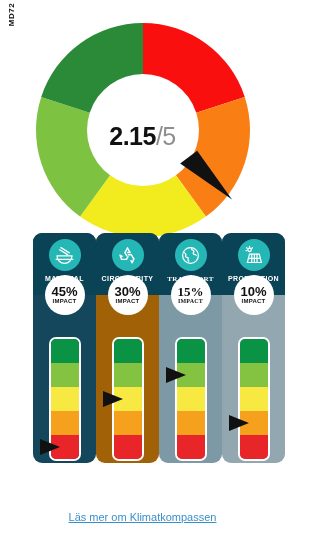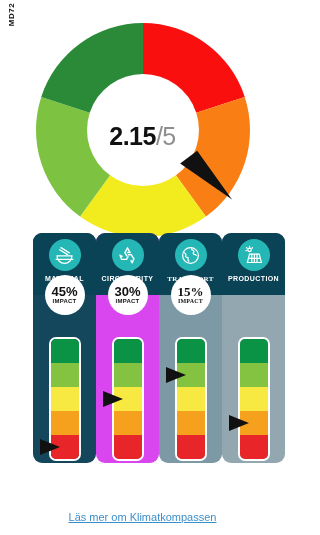--- a/index.html
+++ b/index.html
@@ -210,21 +210,21 @@
         <div class="gauge">
           <div class="band" style="background: rgb(10, 146, 69);"></div>
           <div class="band" style="background: rgb(132, 194, 66);"></div>
           <div class="band" style="background: rgb(247, 232, 66);"></div>
           <div class="band" style="background: rgb(245, 161, 30);"></div>
           <div class="band" style="background: rgb(232, 38, 42);"></div>
         </div>
         <div class="gauge-arrow" style="top: 144px;"></div>
       </div>
     </div>
-    <div class="card" style="background: #d946ef;">
+    <div class="card" style="background: #a16207;">
       <div class="card-head" style="background: rgb(11, 67, 86);">
         <div class="cat-icon" style="background: rgb(37, 183, 181);">
           <svg viewBox="0 0 24 24" width="21" height="21" fill="none" stroke="#fff" stroke-width="1.6" stroke-linecap="round" stroke-linejoin="round">
       <path d="M12 3.5 L15 8.6 L12.2 8.6"></path>
       <path d="M12 3.5 L9 8.6 L11.2 12.4"></path>
       <path d="M5.2 16.4 L3.4 11.6 L6 12.9"></path>
       <path d="M5.2 16.4 L10.8 16.4 L12.6 13.3"></path>
       <path d="M19.2 15.8 L17.4 20.4 L16 17.9"></path>
       <path d="M19.2 15.8 L16.3 11 L13 11.2"></path>
     </svg>
@@ -284,20 +284,24 @@
       <path d="M5 20 H21 L18.6 10.5 H7.4 Z"></path>
       <line x1="6.2" y1="15.2" x2="19.9" y2="15.2"></line>
       <line x1="13" y1="10.5" x2="13" y2="20"></line>
       <line x1="16" y1="20" x2="16" y2="10.5"></line>
       <line x1="10" y1="20" x2="10" y2="10.5"></line>
     </svg>
         </div>
         <div class="cat-label">PRODUCTION</div>
       </div>
       <div class="card-body">
+        <div class="impact-badge">
+          <div class="impact-pct">10%</div>
+          <div class="impact-word">IMPACT</div>
+        </div>
         <div class="gauge">
           <div class="band" style="background: rgb(10, 146, 69);"></div>
           <div class="band" style="background: rgb(132, 194, 66);"></div>
           <div class="band" style="background: rgb(247, 232, 66);"></div>
           <div class="band" style="background: rgb(245, 161, 30);"></div>
           <div class="band" style="background: rgb(232, 38, 42);"></div>
         </div>
         <div class="gauge-arrow" style="top: 120px;"></div>
       </div>
     </div>

